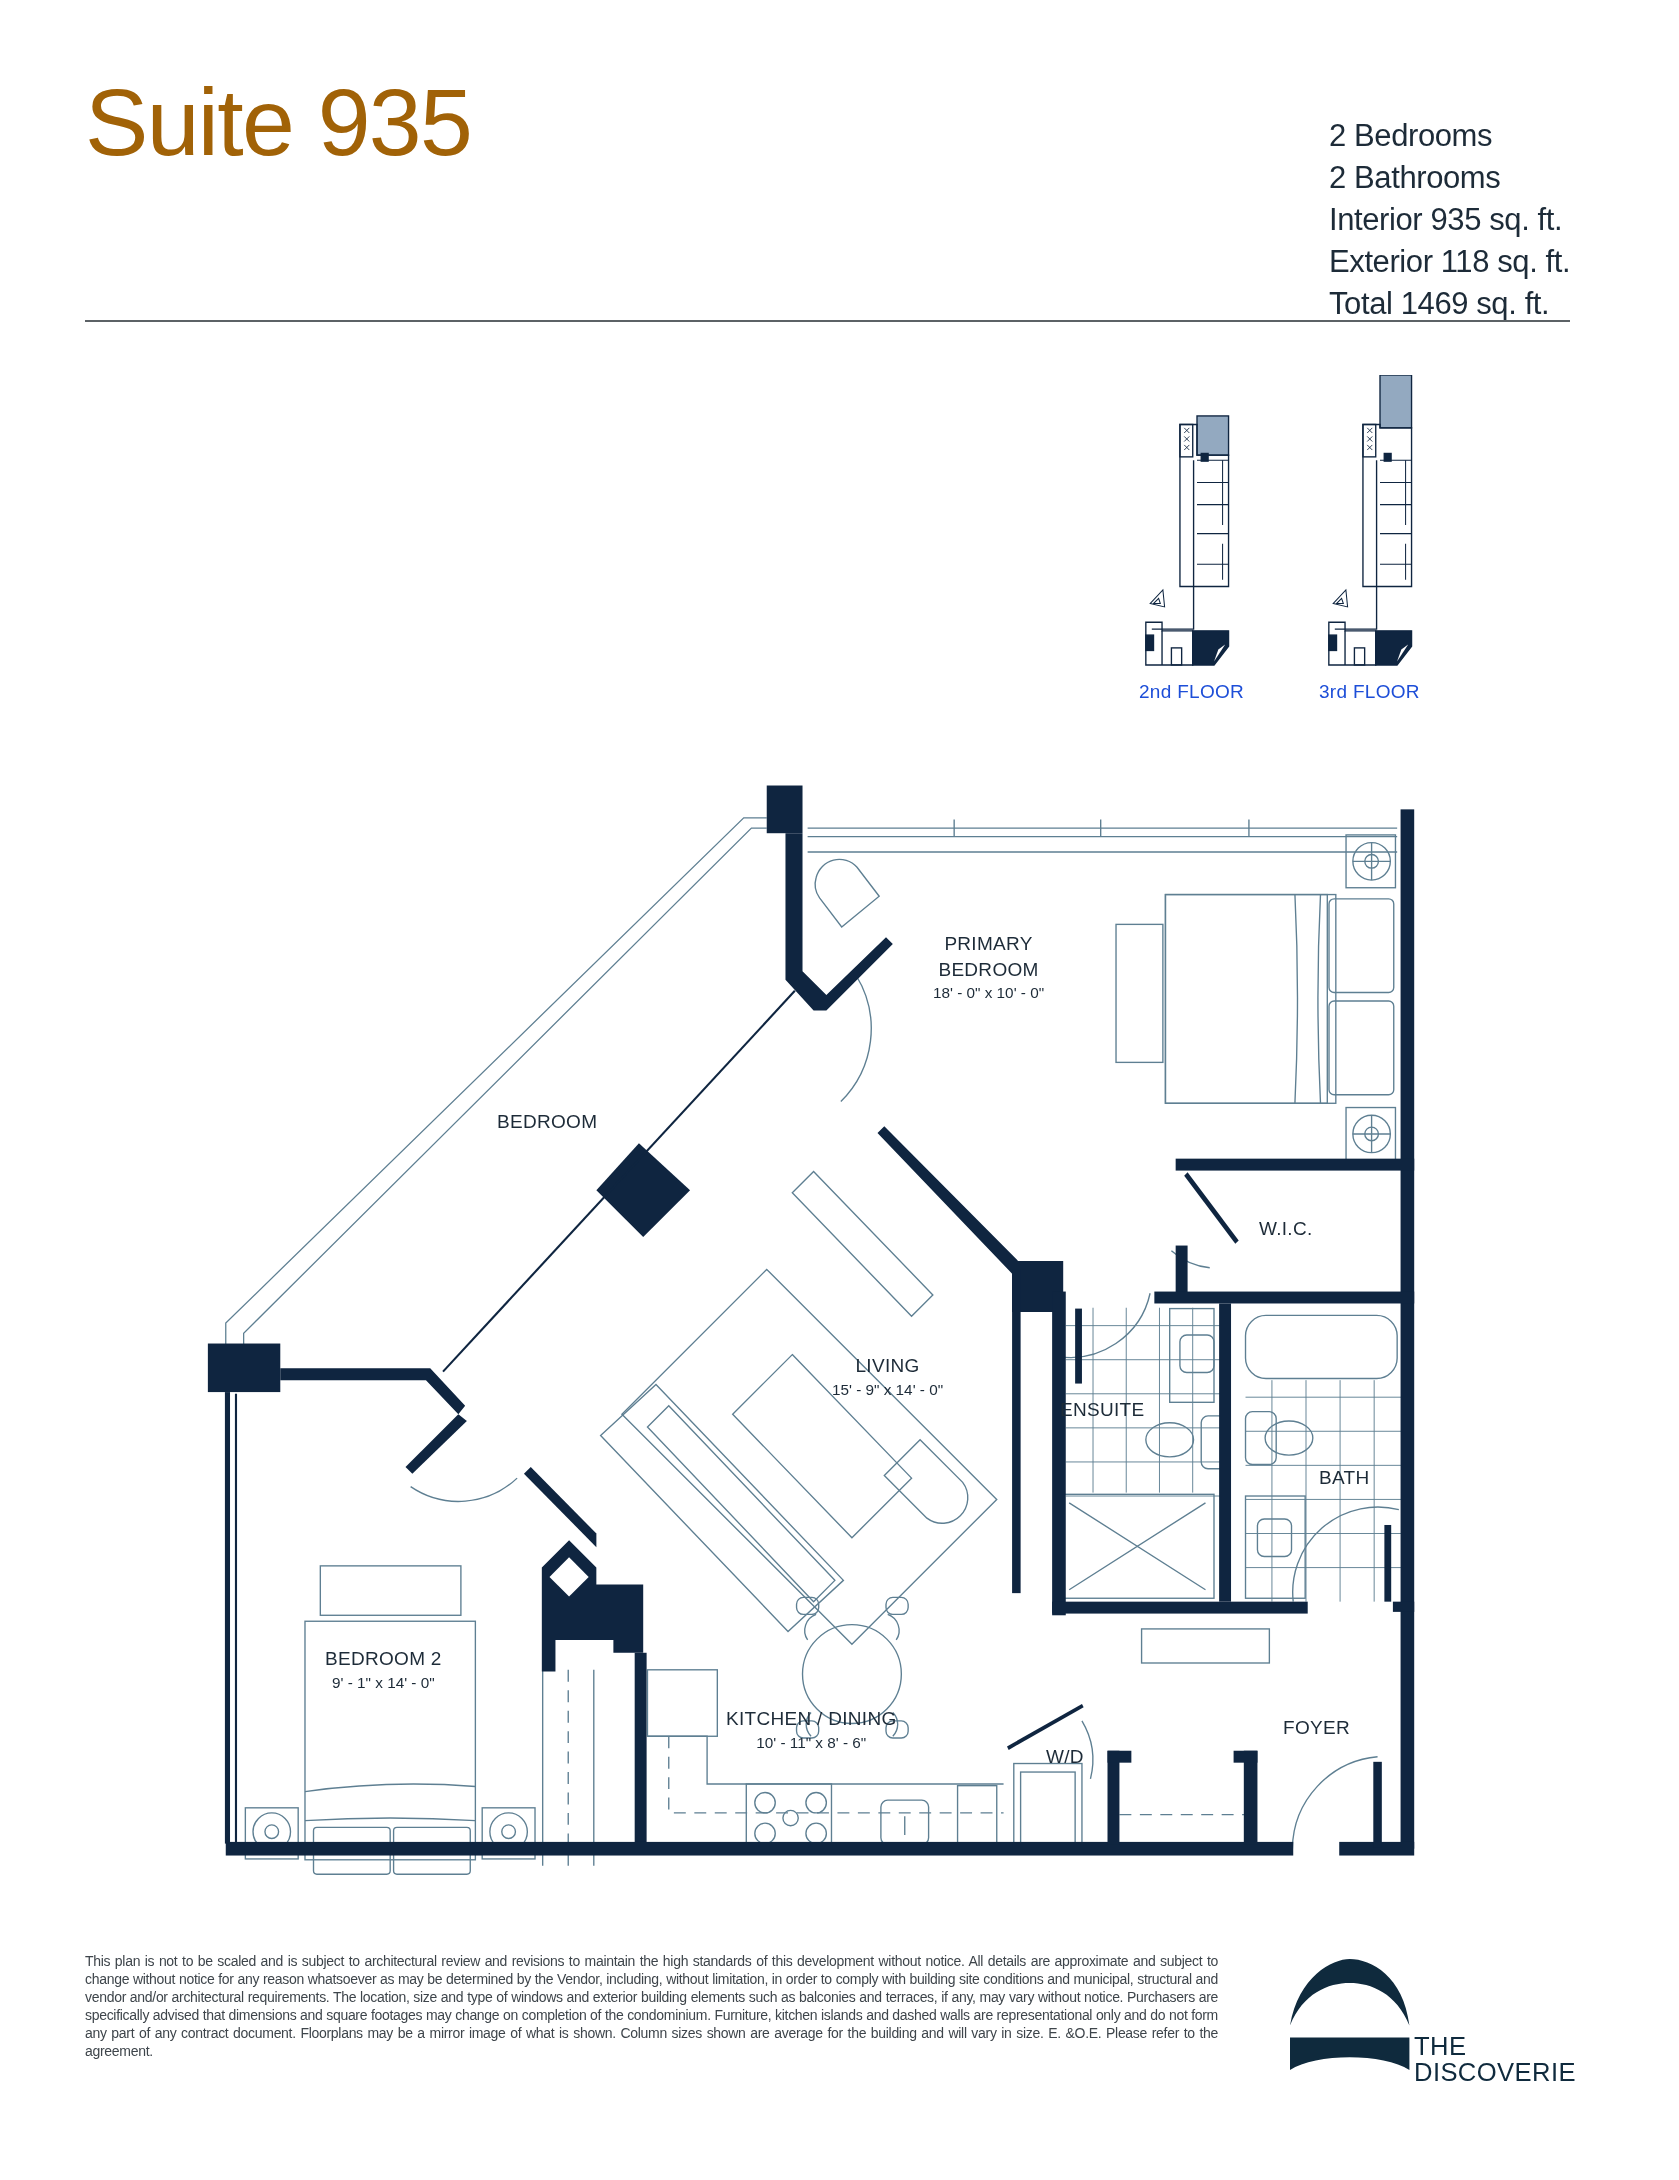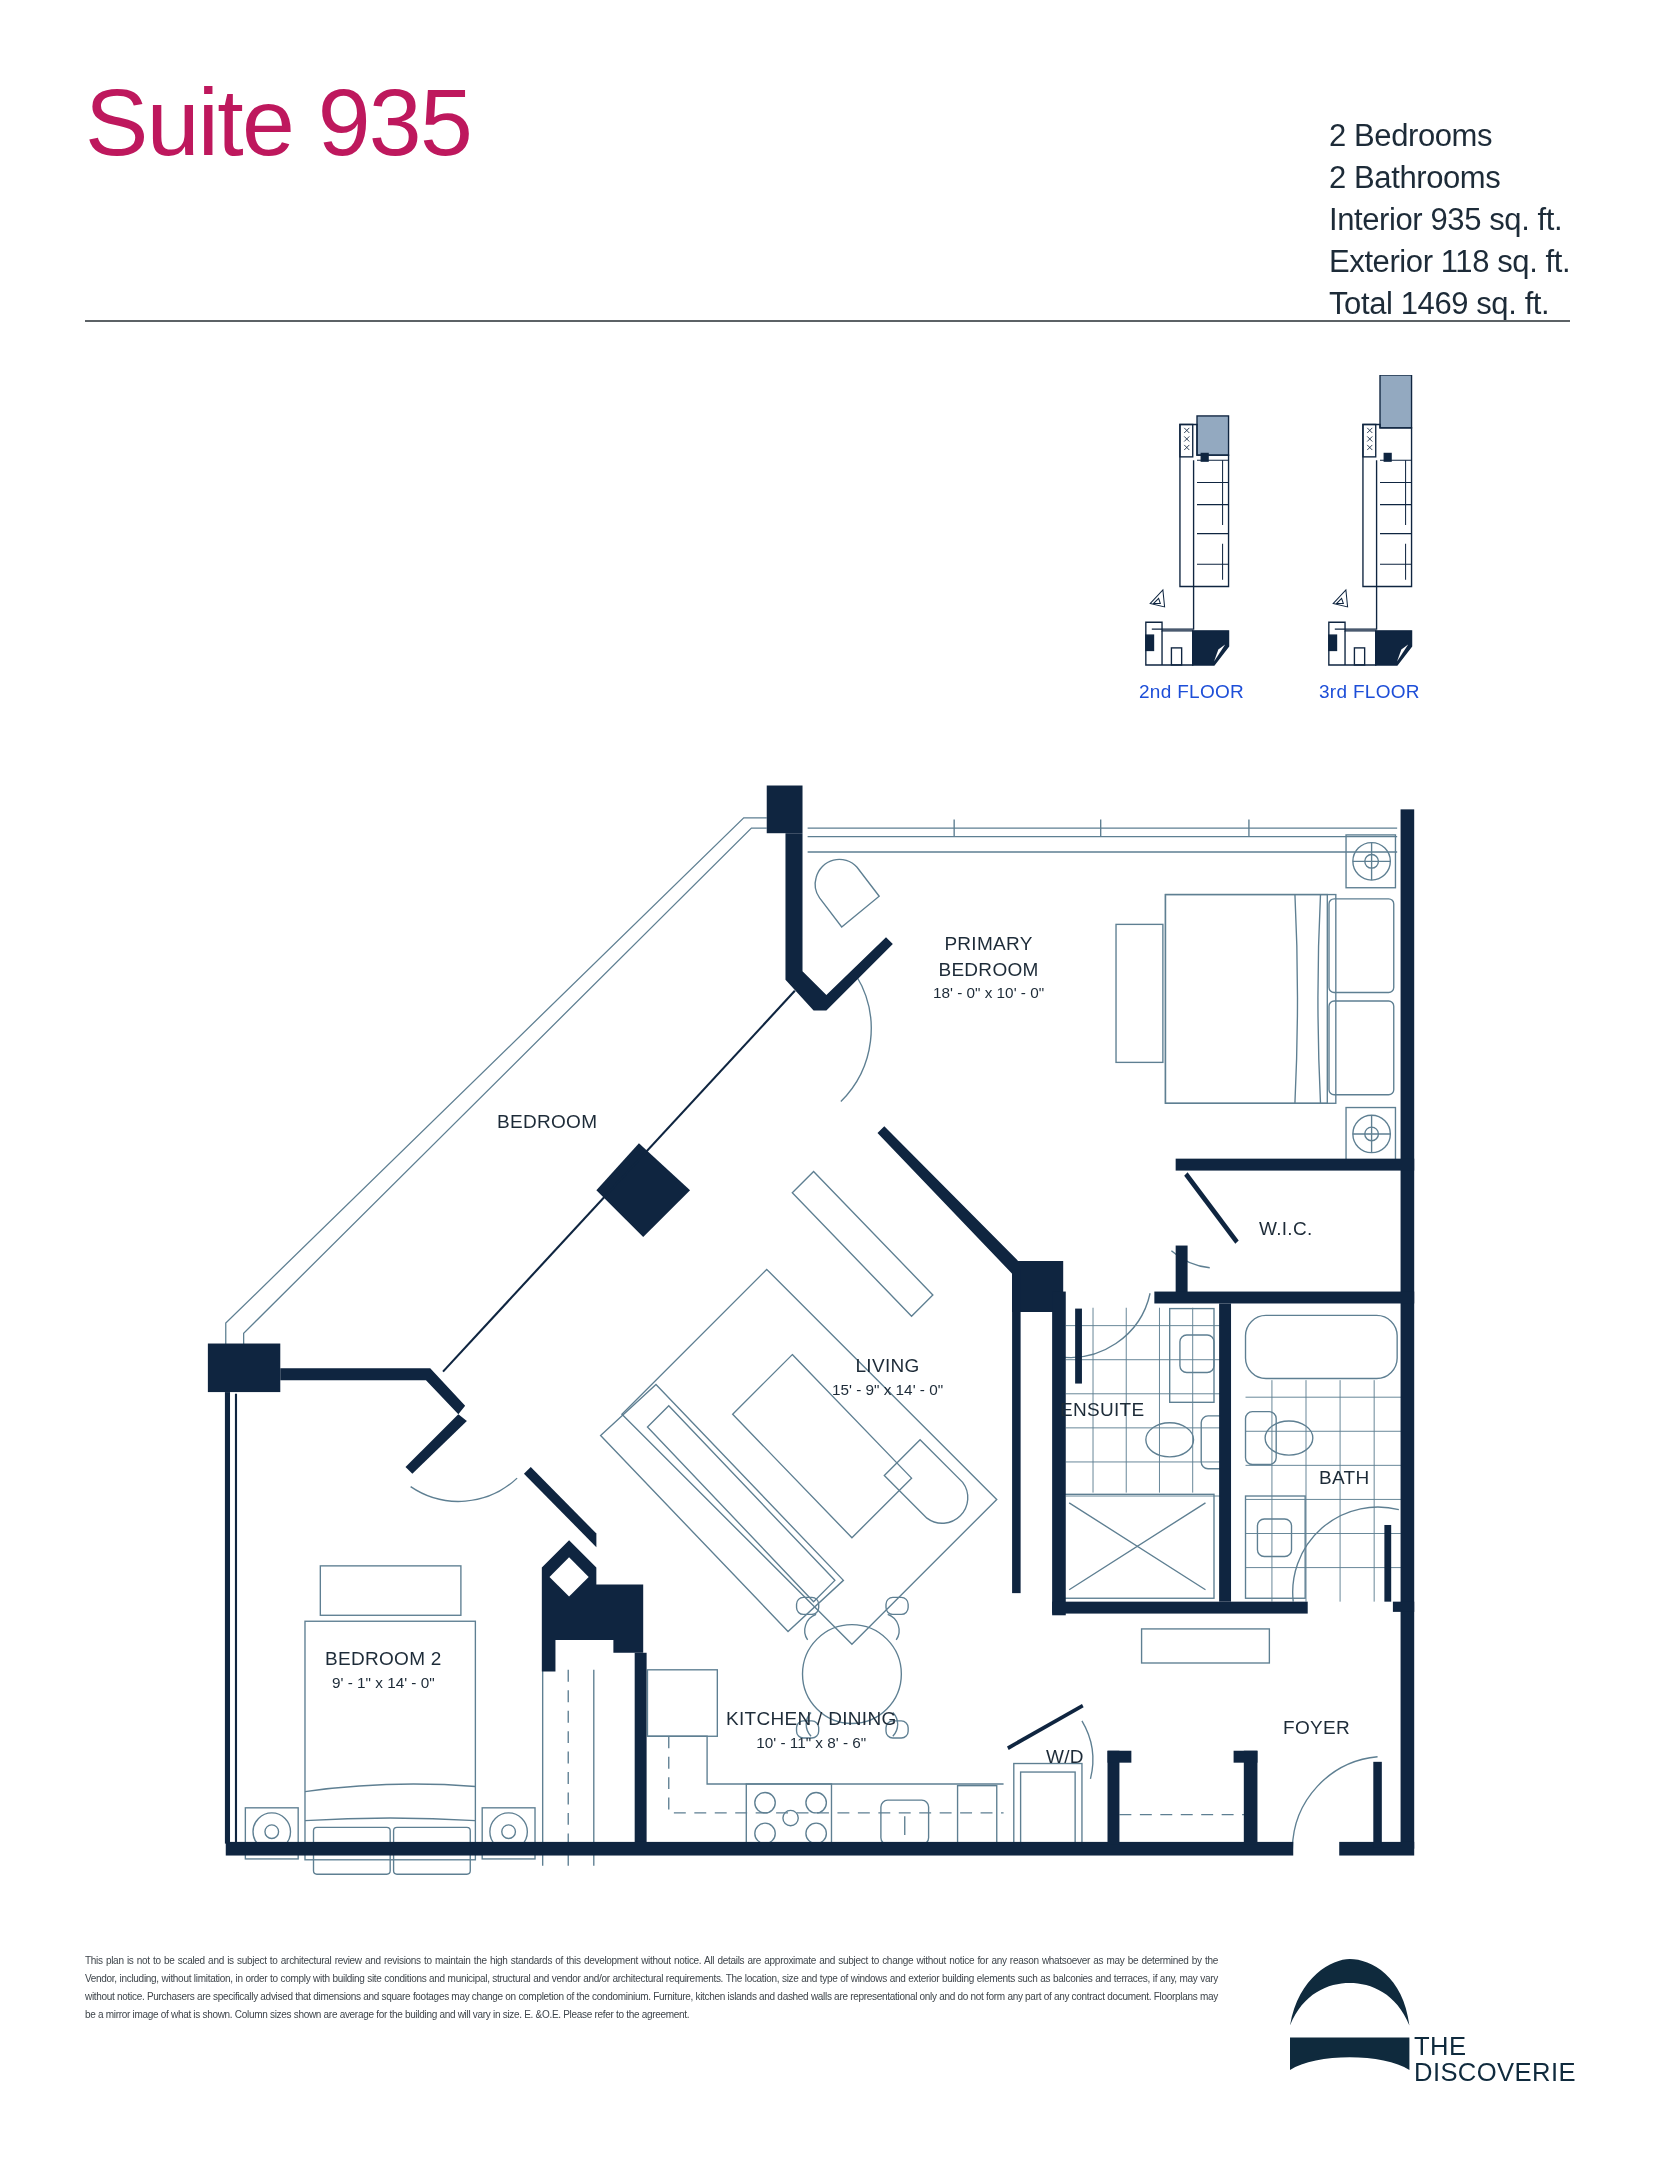--- a/index.html
+++ b/index.html
@@ -1,29 +1,29 @@
 <!DOCTYPE html>
 <html style="font-size:13.6px"><head>
 <meta charset="utf-8">
 <style>
   html, body { margin: 0; padding: 0; background: #ffffff; }
   body { width: 1680px; height: 2181px; position: relative; overflow: hidden;
          font-family: "Liberation Sans", "DejaVu Sans", sans-serif; color: #1c2e3f; }
   .title { position: absolute; left: 85px; top: 75px; font-size: 95px; font-weight: 400;
-           letter-spacing: -1.7px; color: #be185d; line-height: 1; }
+           letter-spacing: -1.7px; color: #a16207; line-height: 1; }
   .specs { position: absolute; left: 1329px; top: 78px; font-size: 31px; line-height: 42px;
            color: #1d2b38; letter-spacing: -0.4px; margin-top: 37px; }
   .specs div { white-space: nowrap; }
   .rule { position: absolute; left: 85px; top: 320px; width: 1485px; height: 1.7px; background: #5c6266; }
   .keyplan { position: absolute; }
   .keyplan-label { position: absolute; font-size: 19px; color: #1d4ed8; white-space: nowrap; letter-spacing: 0.3px; }
   .plan { position: absolute; left: 0; top: 0; }
   .room-label { position: absolute; font-size: 19px; color: #1d2b38; text-align: center; white-space: nowrap; letter-spacing: 0.3px; line-height: 25.6px; }
   .room-dim { font-size: 15.3px; display: block; line-height: 22px; letter-spacing: 0; }
-  .disclaimer { position: absolute; left: 85px; top: 1952px; width: 1133px; font-size: 10px; line-height: 18px;
+  .disclaimer { position: absolute; left: 85px; top: 1952px; width: 1133px; font-size: 14px; line-height: 18px;
                 color: #3e454b; letter-spacing: -0.3px; text-align: justify; }
   .logo { position: absolute; left: 1290px; top: 1959px; width: 290px; height: 111px; }
   .logo-text { position: absolute; left: 1414px; top: 2034px; font-size: 25.6px; line-height: 25.6px; color: #0f2a3d; letter-spacing: 0.4px; }
 </style>
 </head>
 <body>
 
 <div class="title">Suite 935</div>
 <div class="specs">
   <div>2 Bedrooms</div>

